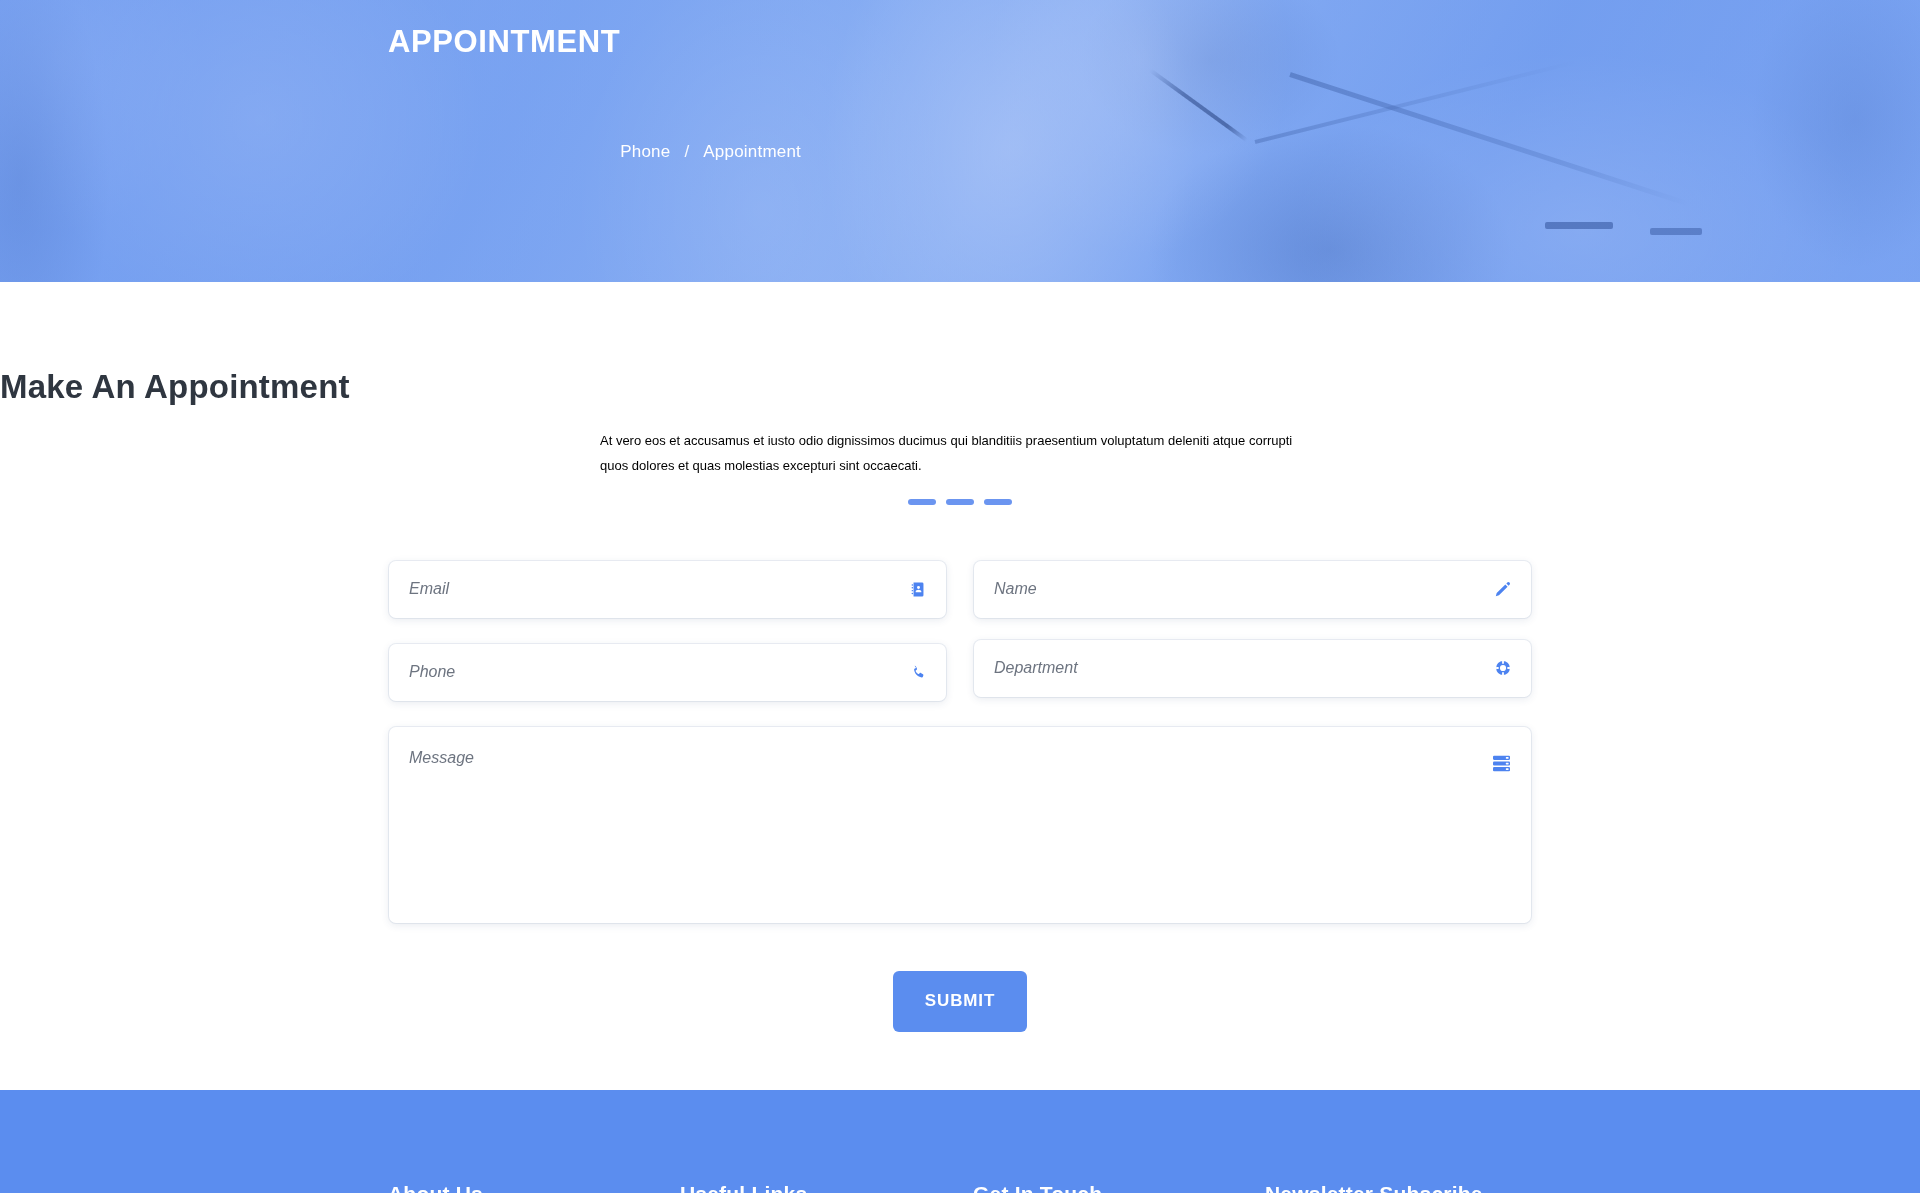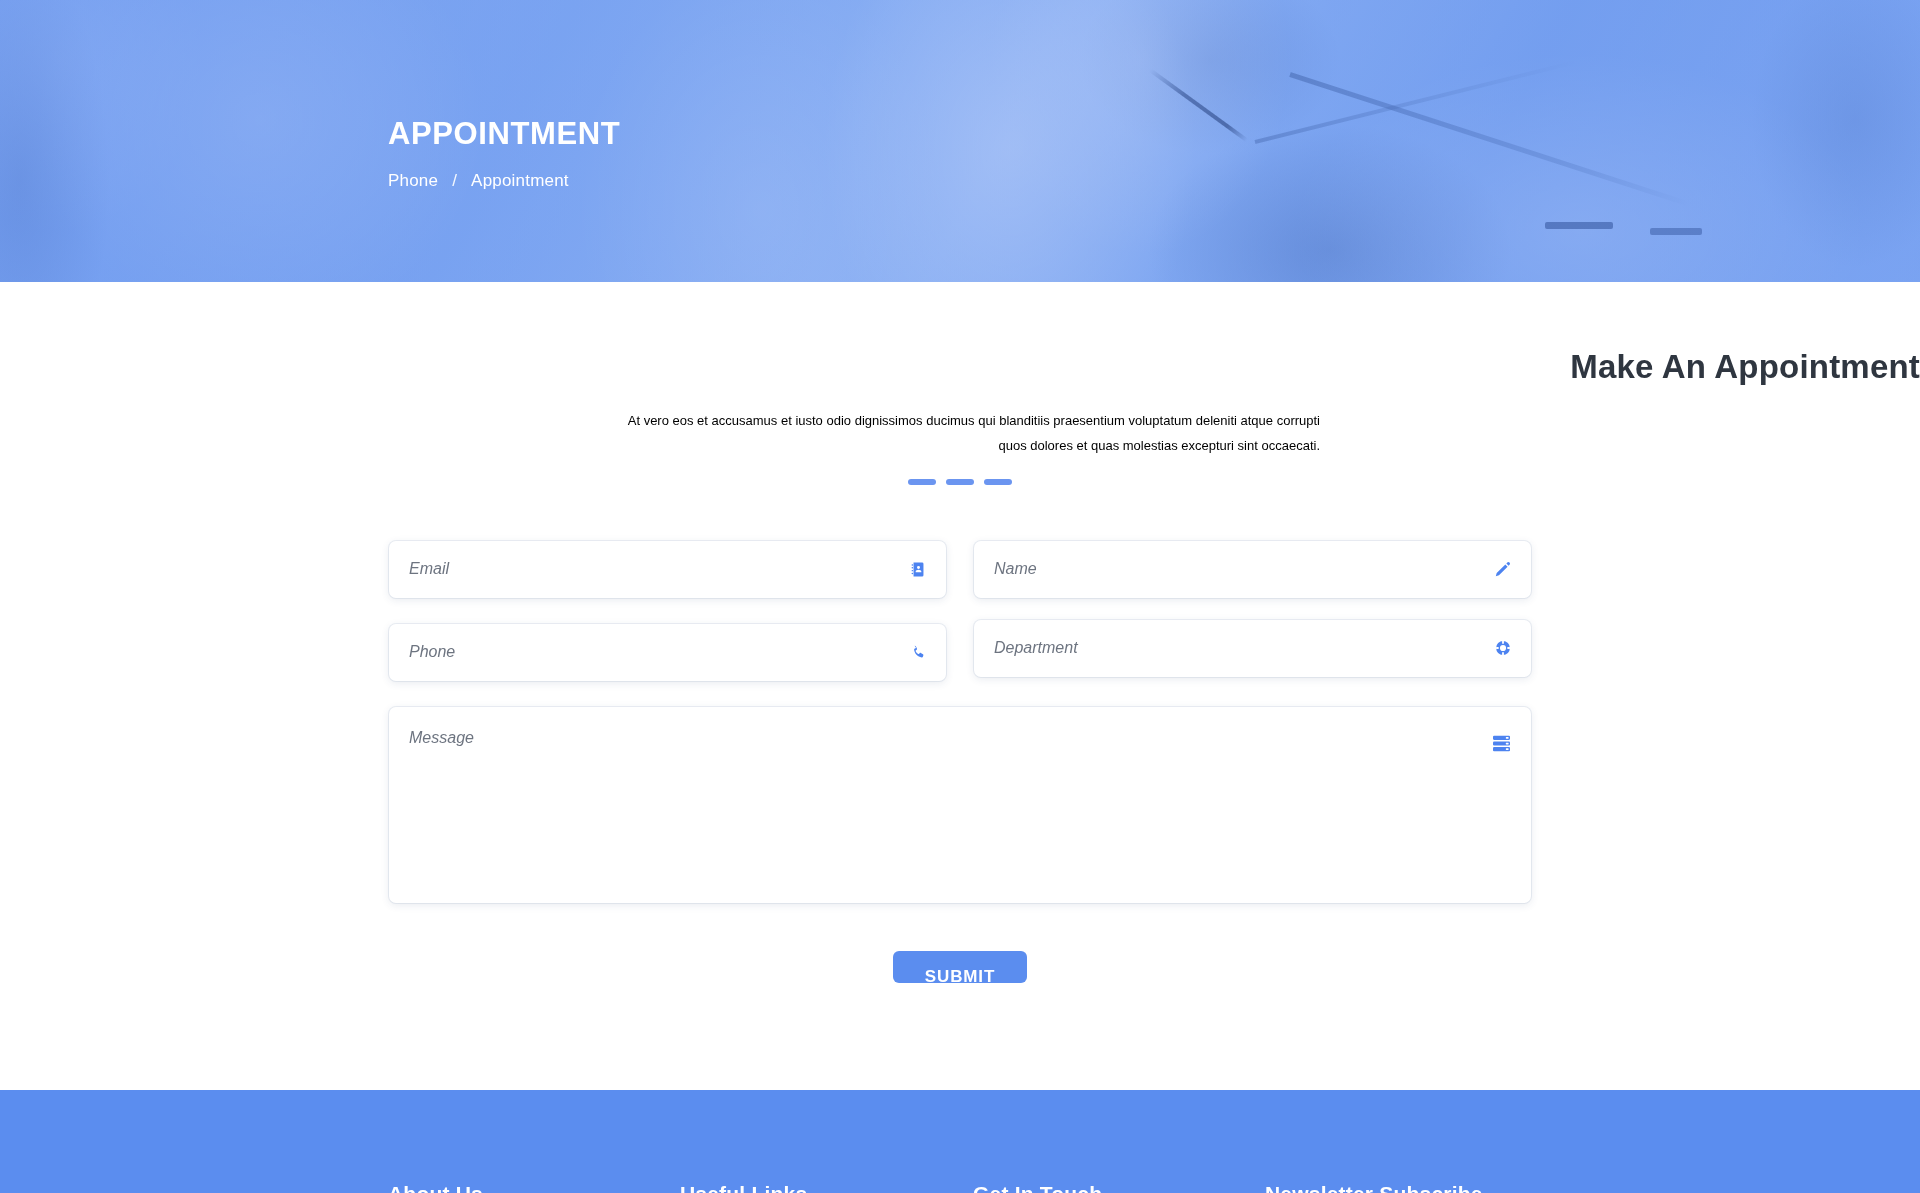--- a/index.html
+++ b/index.html
@@ -75,21 +75,21 @@
     background:rgba(28,48,95,.62); filter:blur(.5px);
   }
   .hero-tint{
     position:absolute; inset:0;
     background:linear-gradient(100deg, rgba(94,140,238,.62) 0%, rgba(110,152,240,.50) 45%, rgba(96,142,238,.58) 100%);
   }
   .hero-inner{
     position:absolute;
     left:388px; top:0;
     height:100%;
-    display:flex; flex-direction:column; justify-content:center;
+    display:flex; flex-direction:row; justify-content:center;
   }
   .hero-title{
     color:#ffffff;
     font-size:31px;
     font-weight:700;
     letter-spacing:.6px;
     line-height:1;
     margin-top:26px;
   }
   .breadcrumb{
@@ -103,21 +103,21 @@
   }
   .breadcrumb a{ color:#ffffff; text-decoration:none; }
   .bc-sep{ color:#ffffff; opacity:.92; }
 
   
   .main{
     width:1920px;
     background:#ffffff;
     padding-top:66px;
   }
-  .section-head{ text-align:right; }
+  .section-head{ text-align:left;margin-top:20px; }
   .section-title{
     font-size:33px;
     font-weight:700;
     color:#2f3640;
     letter-spacing:.2px;
   }
   .section-desc{
     margin:22px auto 0;
     width:720px;
     font-size:13px;
@@ -218,21 +218,21 @@
   .submit-btn{
     background:#5b8def;
     color:#ffffff;
     border:none;
     border-radius:6px;
     font-family:"Liberation Sans", sans-serif;
     font-size:17px;
     font-weight:700;
     letter-spacing:.9px;
     padding:16px 32px;
-    height:32px;
+    height:61px;
     cursor:pointer;
   }
 
   
   .footer{
     position:absolute;
     left:0; top:1090px;
     width:1920px;
     height:103px;
     background:#5b8def;

